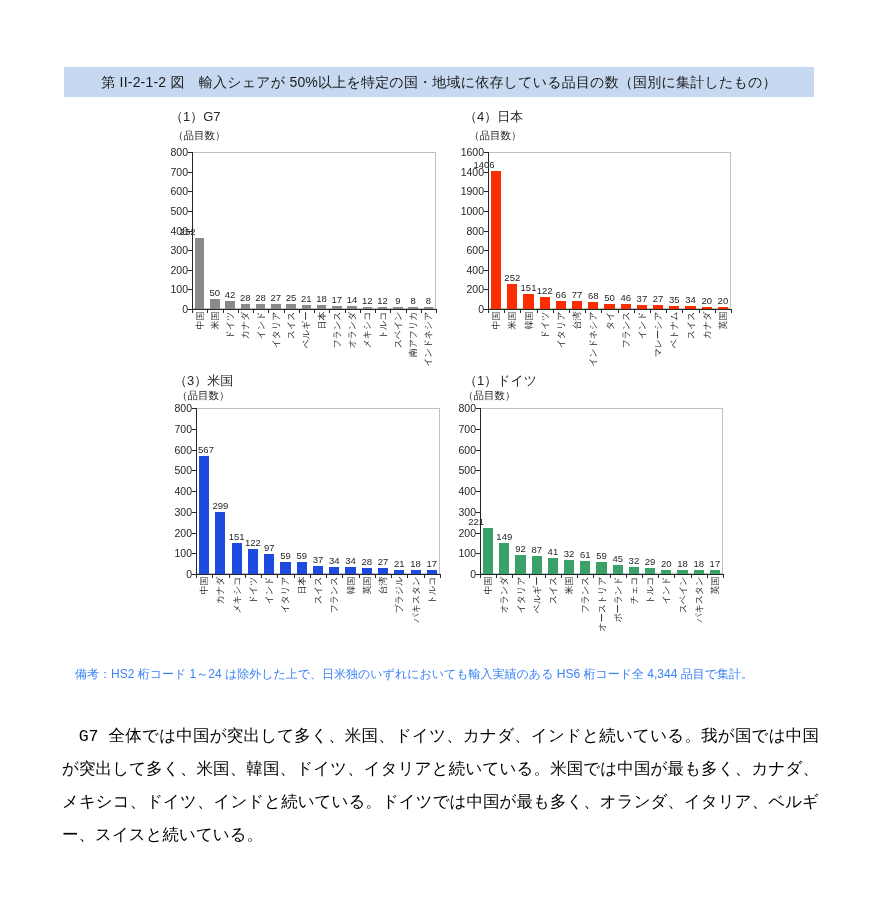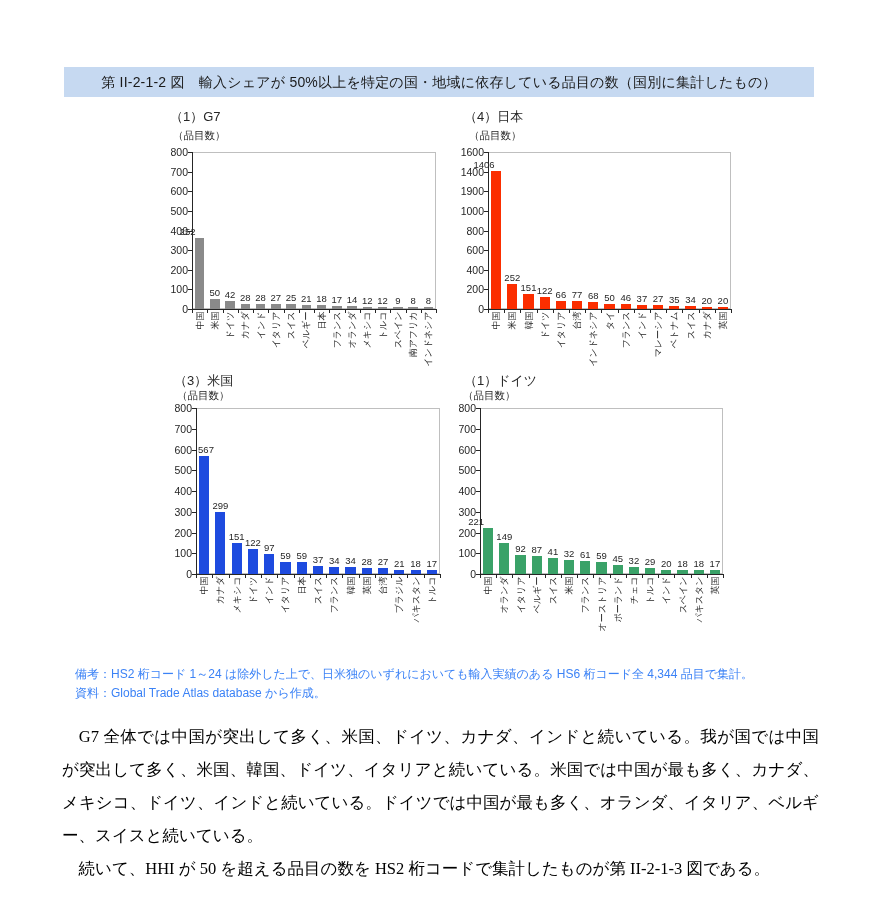--- a/index.html
+++ b/index.html
@@ -29,21 +29,21 @@
     position:absolute;width:64px;height:13px;font-size:9px;color:#262626;
     text-align:right;white-space:nowrap;transform:rotate(-90deg);
     line-height:13px;
   }
   .notes{position:absolute;left:75px;top:643px;font-size:12px;line-height:19px;color:#3b82f6;margin-top:22px;}
   .body-text{
     position:absolute;left:62px;top:720px;width:757px;
     font-family:"Liberation Serif",serif;font-size:16.5px;line-height:33px;
     color:#000;text-align:justify;
   }
-  .body-text p{margin:0;}
+  .body-text p{margin:0;font-family:Liberation Mono, monospace;}
 </style>
 </head>
 <body>
 
 <div class="fig-title">第 II-2-1-2 図　輸入シェアが 50%以上を特定の国・地域に依存している品目の数（国別に集計したもの）</div>
 
 <div class="chart" id="chart0" style="left: 156px; top: 105px;">
     <div class="chart-title" style="left: 14px; top: 3px;">（1）G7</div>
     <div class="chart-unit" style="left: 17px; top: 24px;">（品目数）</div>
     <div class="plot" style="left: 36px; top: 47px; width: 244px; height: 157px;"></div>
@@ -387,19 +387,17 @@
     <div class="bar" style="left: 243.678px; top: 198px; width: 10.044px; height: 4px; background: rgb(58, 162, 104);"></div>
     <div class="vlab" style="left: 228.7px; top: 186px;">18</div>
     <div class="xlab" style="left: 216.7px; top: 230px;">パキスタン</div>
     <div class="bar" style="left: 259.878px; top: 198px; width: 10.044px; height: 4px; background: rgb(58, 162, 104);"></div>
     <div class="vlab" style="left: 244.9px; top: 186px;">17</div>
     <div class="xlab" style="left: 232.9px; top: 230px;">英国</div>
   </div>
 
 <div class="notes">
   <div>備考：HS2 桁コード 1～24 は除外した上で、日米独のいずれにおいても輸入実績のある HS6 桁コード全 4,344 品目で集計。</div>
-  <div>資料：Global Trade Atlas database から作成。</div>
 </div>
 
 <div class="body-text">
   <p>　G7 全体では中国が突出して多く、米国、ドイツ、カナダ、インドと続いている。我が国では中国が突出して多く、米国、韓国、ドイツ、イタリアと続いている。米国では中国が最も多く、カナダ、メキシコ、ドイツ、インドと続いている。ドイツでは中国が最も多く、オランダ、イタリア、ベルギー、スイスと続いている。</p>
-  <p>　続いて、HHI が 50 を超える品目の数を HS2 桁コードで集計したものが第 II-2-1-3 図である。</p>
 </div>
 
 </body></html>

